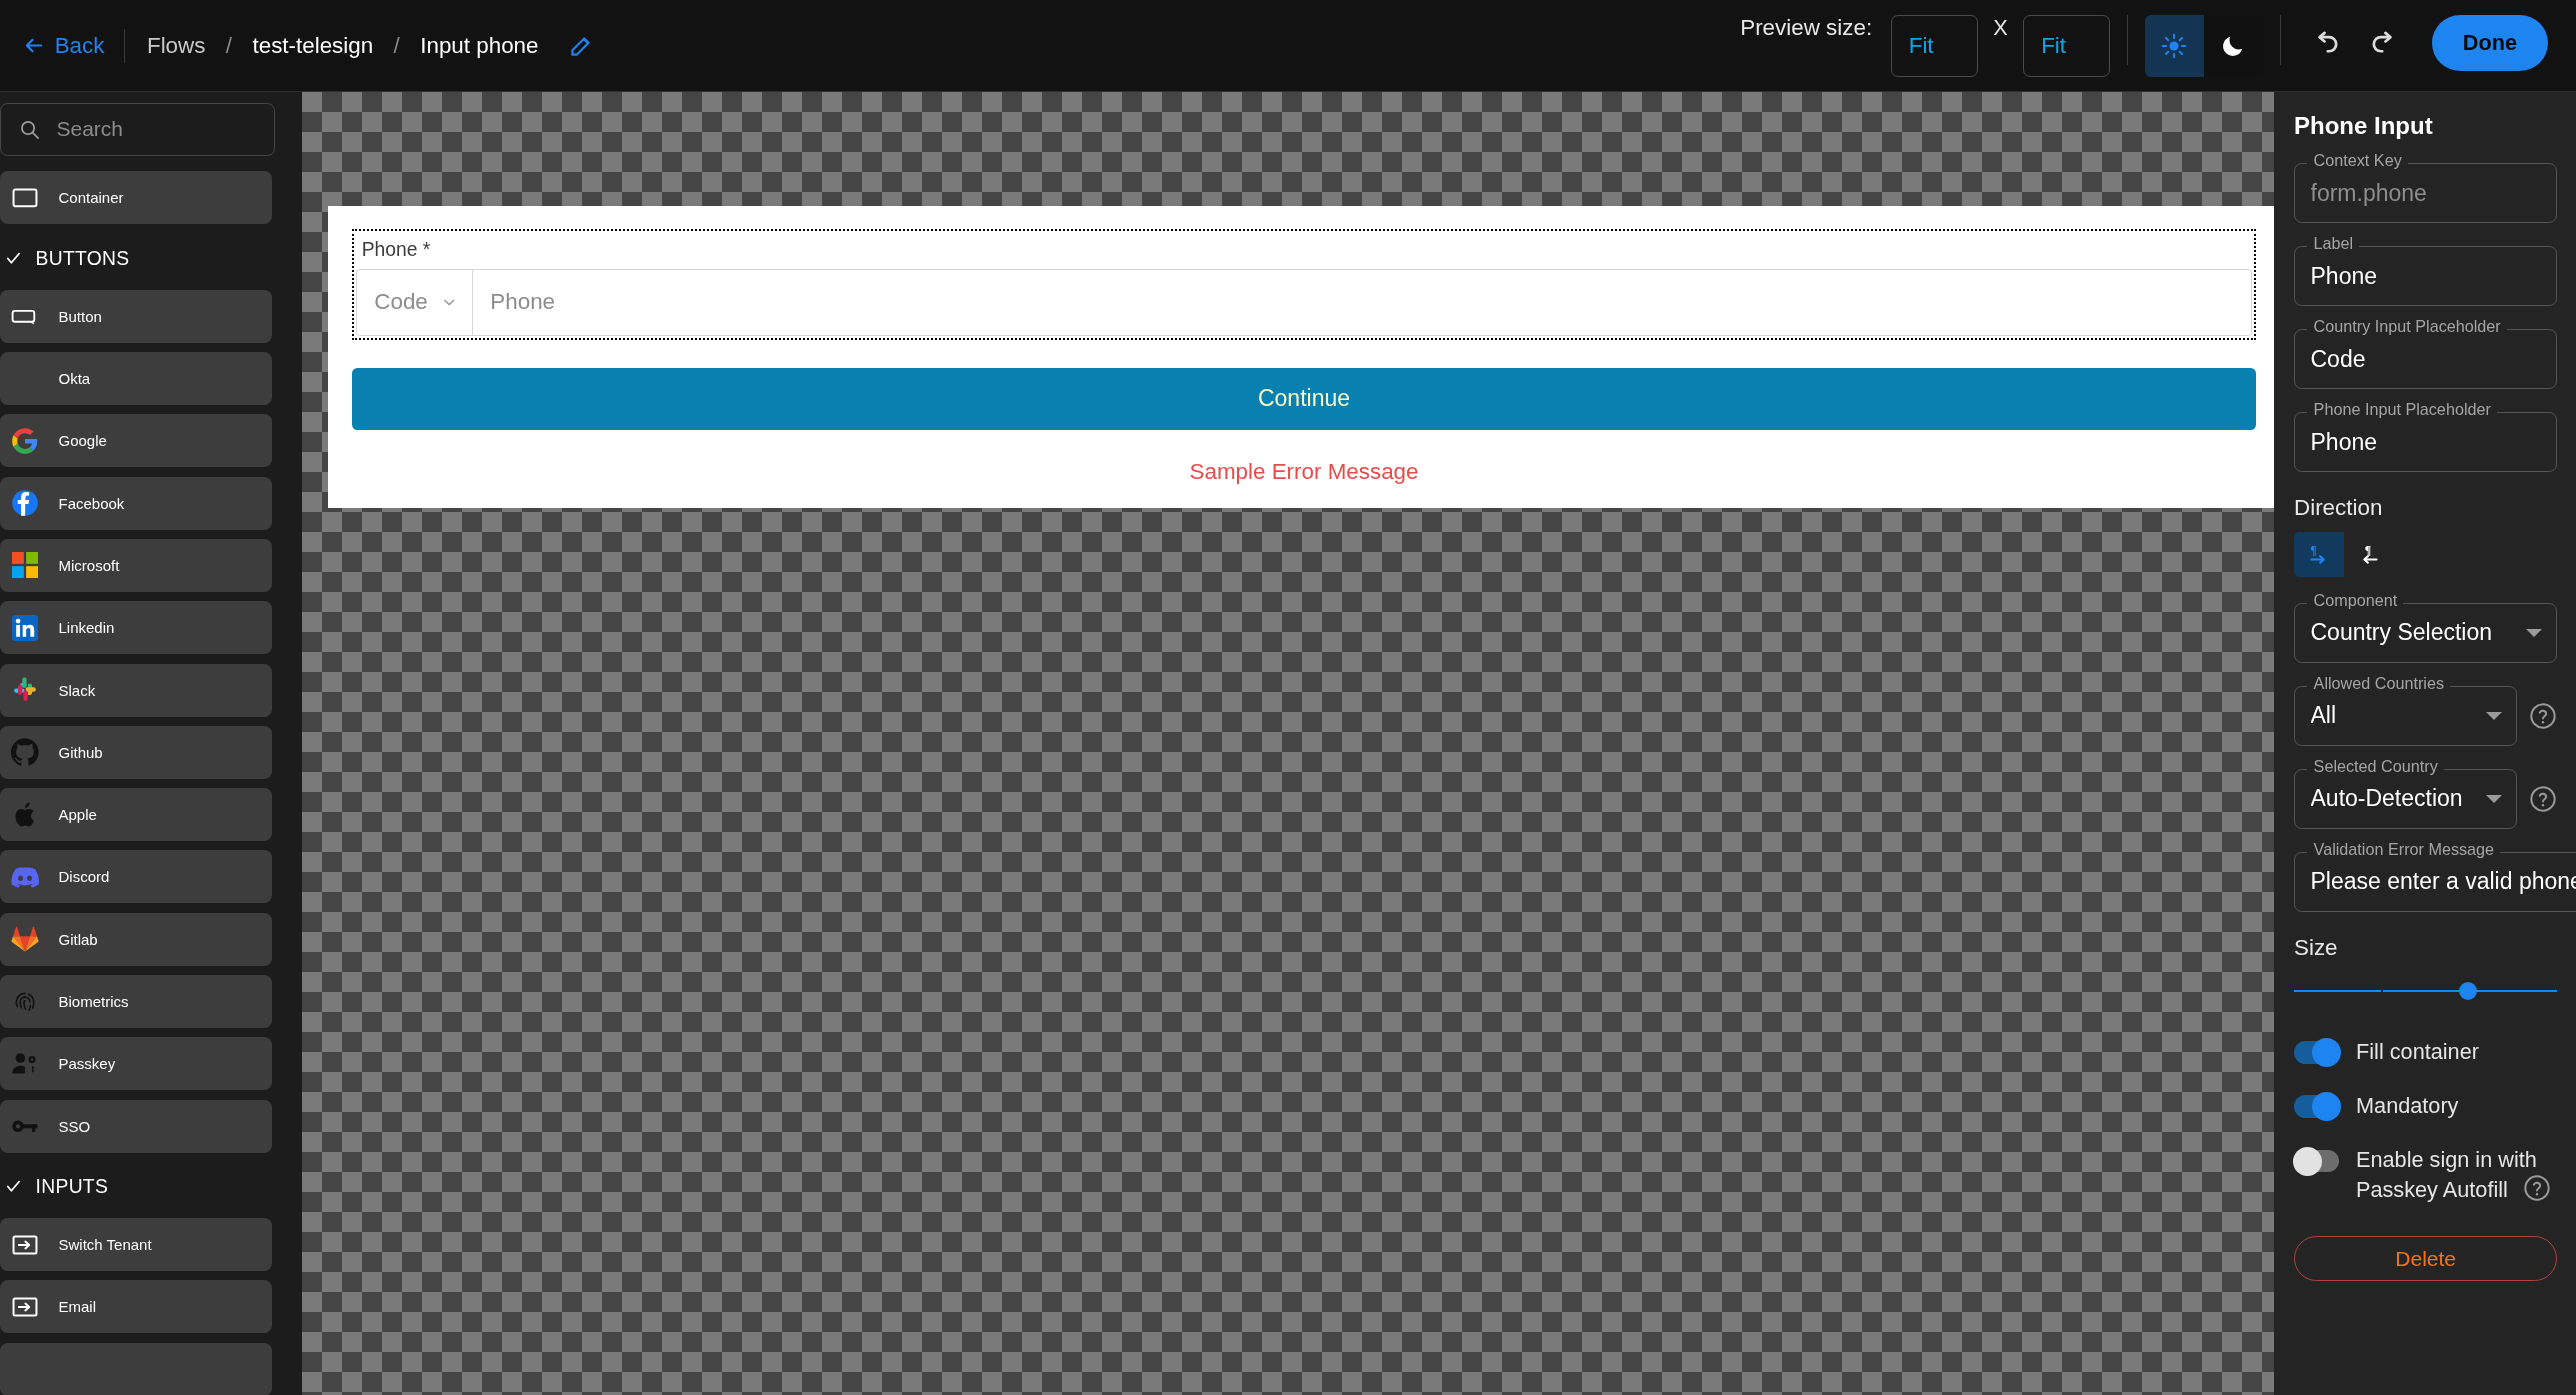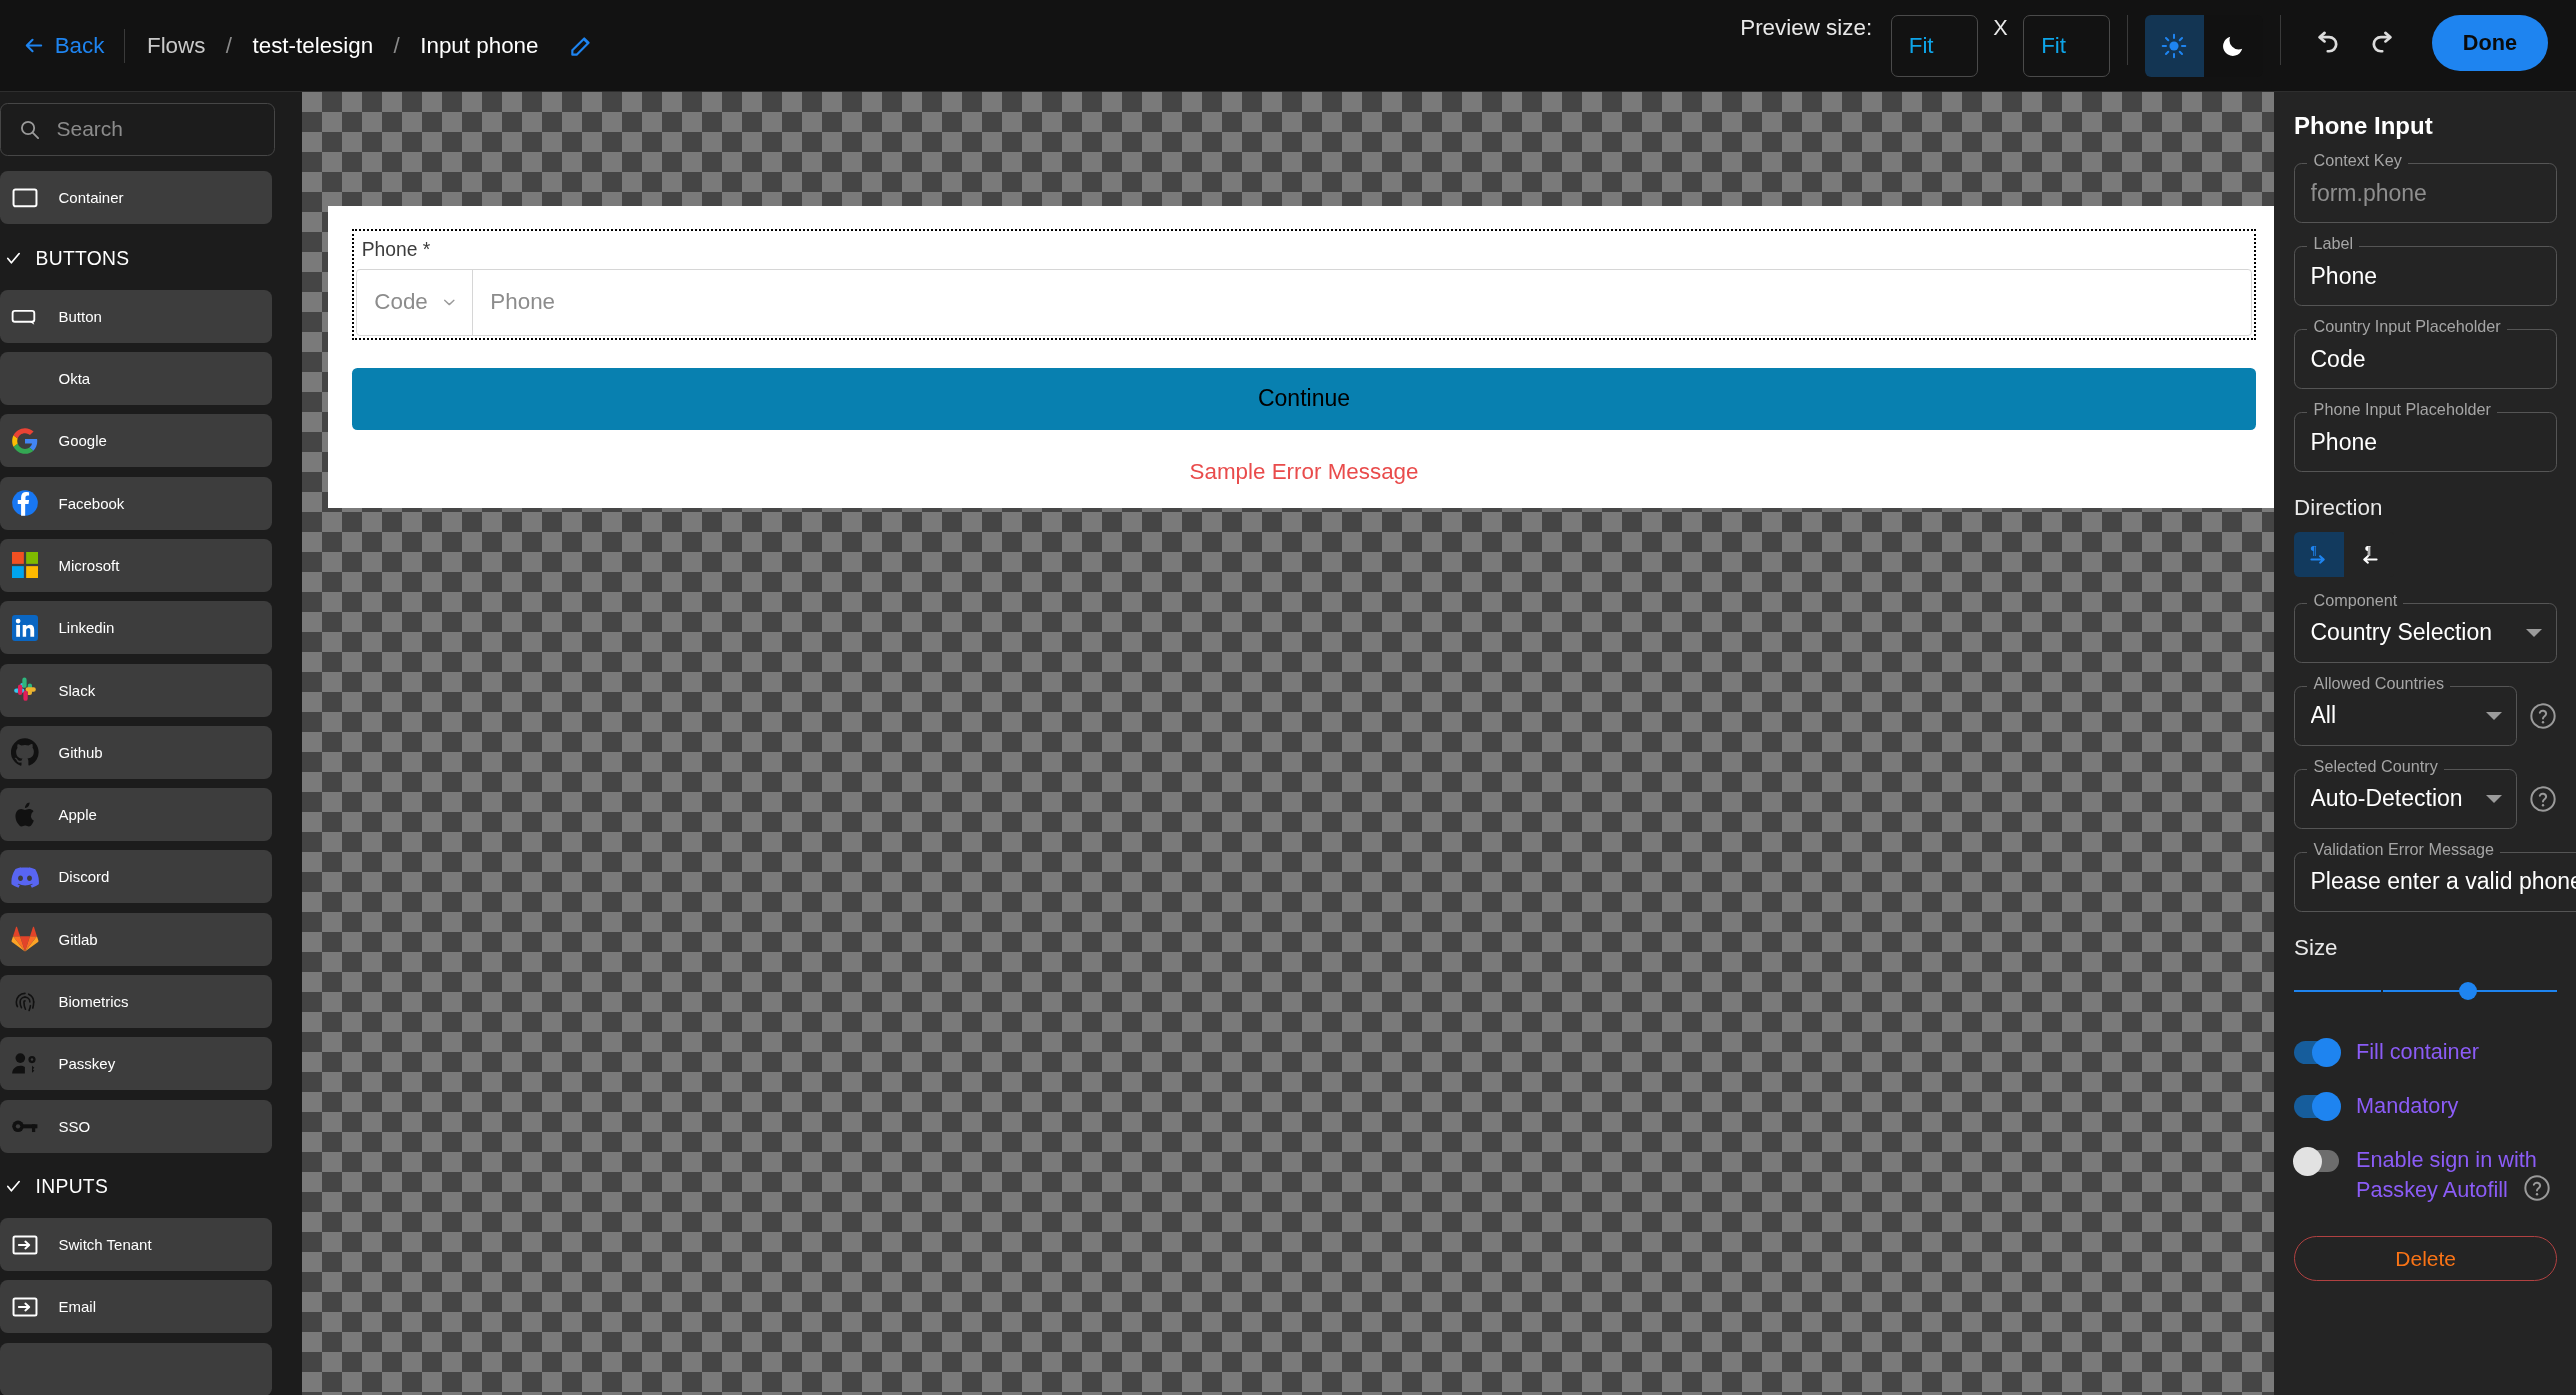--- a/index.html
+++ b/index.html
@@ -114,21 +114,21 @@
   }
   .pf-code {
     width: 116px; display: flex; align-items: center; justify-content: space-between;
     padding: 0 14px 0 17px; border-right: 0.8px solid #d6d6d6;
     font-size: 22.4px; color: #8c8c8c; cursor: pointer;
   }
   .pf-code svg { width: 18.6px; height: 18.6px; }
   .pf-phone { flex: 1; display: flex; align-items: center; padding-left: 17px; font-size: 22.4px; color: #8c8c8c; }
   .continue-btn {
     margin-top: 28px; height: 62px; width: 100%;
-    background: #0880b0; color: #000000; border: none; border-radius: 5.4px;
+    background: #0880b0; color: #fef9c3; border: none; border-radius: 5.4px;
     font-size: 23px; cursor: pointer; font-family: "Liberation Sans", sans-serif;
   }
   .err-msg { text-align: center; font-size: 22.4px; color: #e94b4b; margin-top: 29px; }
 
   
   .rpanel {
     width: 302px; min-width: 302px; background: #242424;
     padding: 20px 18.6px 0 20px; overflow: hidden; position: relative;
   }
   .rp-title { font-size: 24px; color: #fff; font-weight: 700; margin-bottom: 23px; }
@@ -162,21 +162,21 @@
   .toggle-row { display: flex; align-items: flex-start; gap: 17px; margin-bottom: 25px; }
   .toggle {
     width: 45px; height: 22.4px; border-radius: 12.4px; position: relative;
     flex: 0 0 45px; cursor: pointer; margin-top: 4.6px;
   }
   .toggle.on { background: #165d9c; }
   .toggle.off { background: #6d6d6d; }
   .toggle .knob { position: absolute; top: -3.1px; width: 29px; height: 29px; border-radius: 50%; }
   .toggle.on .knob { right: -1.5px; background: #1e84f0; }
   .toggle.off .knob { left: -1.5px; background: #e2e2e2; }
-  .toggle-label { font-size: 21.7px; color: #8b5cf6; line-height: 1.35; }
+  .toggle-label { font-size: 21.7px; color: #e5e5e5; line-height: 1.35; }
   .toggle-label .inline-help { display: inline-block; vertical-align: -5.4px; margin-left: 9.3px; }
 
   .delete-btn {
     width: 100%; height: 45px; border: 0.8px solid #b14141; border-radius: 23px;
     background: transparent; color: #f97316; font-size: 21px; cursor: pointer;
     margin-top: 7px; font-family: "Liberation Sans", sans-serif;
   }
 </style>
 </head>
 <body>

